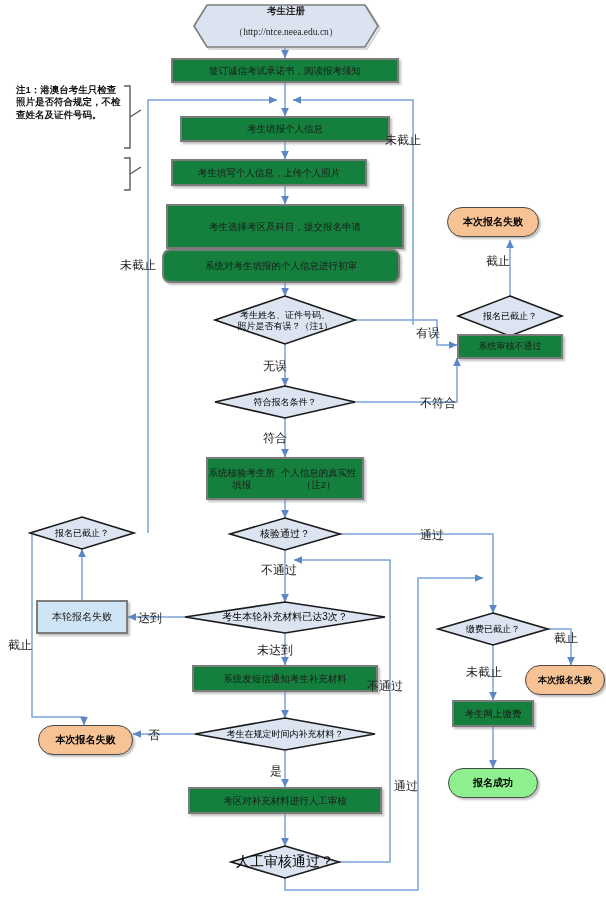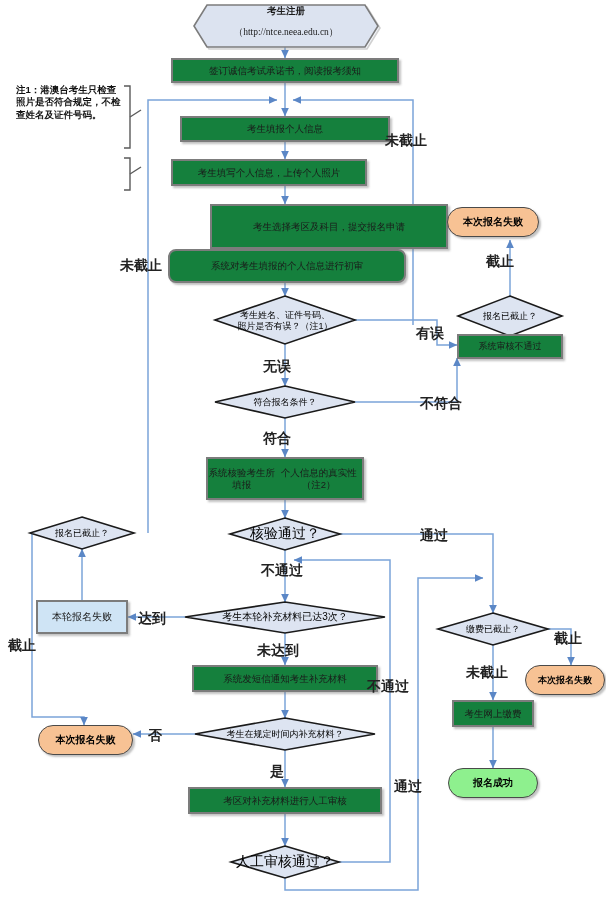--- a/index.html
+++ b/index.html
@@ -9,21 +9,21 @@
   .node{position:absolute;box-sizing:border-box;display:flex;align-items:center;justify-content:center;text-align:center;line-height:1.22;}
   
   .proc{background:#15803d;border:2px solid #7c7c7c;box-shadow:2px 2px 2px rgba(120,120,120,.45);font-size:9.5px;color:#1a1a1a;}
   
   .procblue{background:#cfe4f5;border:2px solid #7c7c7c;box-shadow:2px 2px 2px rgba(120,120,120,.45);font-size:10px;color:#1a1a1a;}
   
   .pill{border-radius:999px;border:1.6px solid #4a4a4a;font-weight:bold;font-size:10px;box-shadow:2px 2px 2px rgba(120,120,120,.45);}
   .pill.orange{background:#f7c294;}
   .pill.green{background:#8ef08e;}
   .note{position:absolute;font-size:9.5px;line-height:1.30;color:#111;text-align:left;font-weight:bold;}
-  .lbl{position:absolute;font-size:14px;color:#222;white-space:nowrap;font-weight:bold;}
+  .lbl{position:absolute;font-size:12px;color:#222;white-space:nowrap;}
   .hexwrap{position:absolute;}
   .hextext{position:absolute;left:0;width:100%;text-align:center;font-size:9.5px;line-height:1.3;color:#1a1a1a;}
 </style>
 </head>
 <body>
 
 <div id="canvas">
 
   <svg class="layer">
     <defs>
@@ -123,43 +123,43 @@
   <div class="hexwrap" style="left:194px;top:5px;width:184px;height:42px;">
     <div class="hextext" style="top:0;font-weight:bold;">考生注册</div>
     <div class="hextext" style="top:21px;font-family:'Liberation Serif',serif;">（http://ntce.neea.edu.cn）</div>
   </div>
 
   <div class="note" style="left:16px;top:84px;width:108px;">注1：港澳台考生只检查照片是否符合规定，不检查姓名及证件号码。</div>
 
   <div class="node proc" style="left:171px;top:58px;width:228px;height:25px;">签订诚信考试承诺书，阅读报考须知</div>
   <div class="node proc" style="left:180px;top:116px;width:210px;height:26px;">考生填报个人信息</div>
   <div class="node proc" style="left:171px;top:159px;width:196px;height:27px;">考生填写个人信息，上传个人照片</div>
-  <div class="node proc" style="left:166px;top:204px;width:238px;height:45px;margin-left:44px;">考生选择考区及科目，提交报名申请</div>
-  <div class="node proc" style="left:168px;top:249px;width:238px;height:34px;border-radius:8px;">系统对考生填报的个人信息进行初审</div>
+  <div class="node proc" style="left:166px;top:204px;width:238px;height:45px;">考生选择考区及科目，提交报名申请</div>
+  <div class="node proc" style="left:162px;top:249px;width:238px;height:34px;border-radius:8px;">系统对考生填报的个人信息进行初审</div>
   <div class="node proc" style="left:457px;top:334px;width:106px;height:25px;font-size:9px;">系统审核不通过</div>
   <div class="node proc" style="left:206px;top:457px;width:158px;height:43px;flex-direction:row;">
     <div>系统核验考生所填报</div>
     <div>个人信息的真实性（注2）</div>
   </div>
   <div class="node proc" style="left:192px;top:665px;width:186px;height:27px;">系统发短信通知考生补充材料</div>
   <div class="node proc" style="left:188px;top:787px;width:194px;height:27px;">考区对补充材料进行人工审核</div>
   <div class="node proc" style="left:452px;top:700px;width:82px;height:27px;">考生网上缴费</div>
   <div class="node procblue" style="left:36px;top:600px;width:92px;height:34px;">本轮报名失败</div>
 
   <div class="node pill orange" style="left:447px;top:207px;width:92px;height:30px;">本次报名失败</div>
   <div class="node pill orange" style="left:38px;top:725px;width:95px;height:30px;">本次报名失败</div>
   <div class="node pill orange" style="left:525px;top:665px;width:80px;height:30px;font-size:9px;">本次报名失败</div>
   <div class="node pill green" style="left:448px;top:768px;width:90px;height:30px;">报名成功</div>
 
   <div class="node" style="left:215px;top:304px;width:140px;height:34px;flex-direction:column;font-size:9px;">
     <div>考生姓名、证件号码、</div>
     <div>照片是否有误？（注1）</div>
   </div>
   <div class="node" style="left:215px;top:394px;width:140px;height:16px;font-size:9px;">符合报名条件？</div>
-  <div class="node" style="left:230px;top:526px;width:110px;height:16px;font-size:14px;">核验通过？</div>
+  <div class="node" style="left:230px;top:526px;width:110px;height:16px;font-size:10px;">核验通过？</div>
   <div class="node" style="left:458px;top:308px;width:104px;height:16px;font-size:9px;">报名已截止？</div>
   <div class="node" style="left:30px;top:525px;width:104px;height:16px;font-size:9px;">报名已截止？</div>
   <div class="node" style="left:185px;top:609px;width:200px;height:16px;font-size:10px;">考生本轮补充材料已达3次？</div>
   <div class="node" style="left:195px;top:726px;width:180px;height:16px;font-size:9px;">考生在规定时间内补充材料？</div>
   <div class="node" style="left:231px;top:854px;width:108px;height:16px;font-size:14px;">人工审核通过？</div>
   <div class="node" style="left:438px;top:621px;width:110px;height:16px;font-size:9px;">缴费已截止？</div>
 
   <div class="lbl" style="left:385px;top:132px;">未截止</div>
   <div class="lbl" style="left:120px;top:257px;">未截止</div>
   <div class="lbl" style="left:486px;top:253px;">截止</div>

